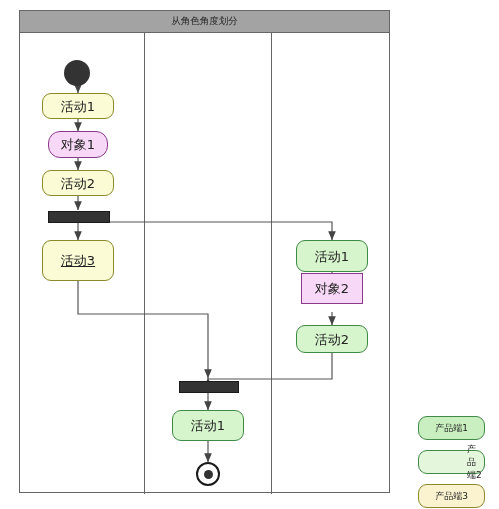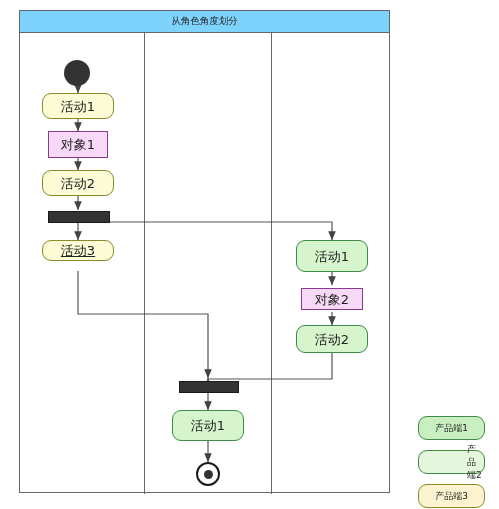--- a/index.html
+++ b/index.html
@@ -10,21 +10,21 @@
   #canvas{position:absolute;left:0;top:0;width:499px;height:509px;}
 
   
   .frame{position:absolute;box-sizing:border-box;border:1.5px solid #666666;background:#ffffff;}
   #pool{left:19px;top:10px;width:371px;height:483px;}
 
   .title-bar{
     position:absolute;left:0;top:0;width:100%;height:22px;
     box-sizing:border-box;border-bottom:1.5px solid #666666;
     display:flex;align-items:center;justify-content:center;
-    font-size:9.5px;color:#222;background:#7dd3fc;
+    font-size:9.5px;color:#222;background:#a3a3a3;
   }
   .lane-head{
     position:absolute;top:22px;height:22px;box-sizing:border-box;
     border-bottom:1.5px solid #666666;
     display:flex;align-items:center;justify-content:center;
     font-size:10.5px;color:#222;background:#fff;
   }
   .lane-div{position:absolute;top:22px;width:0;border-left:1.5px solid #666666;height:461px;}
 
   
@@ -98,31 +98,31 @@
       <path d="M332,353 L332,379 L208,379 L208,378"></path>
       <path d="M208,390 L208,410"></path>
       <path d="M208,441 L208,462"></path>
     </g>
   </svg>
 
   <div class="start-node" style="left:64px;top:60px;width:26px;height:26px;"></div>
 
   <div class="node act-y" style="left:42px;top:93px;width:72px;height:26px;">活动1</div>
 
-  <div class="node obj-p" style="left:48px;top:131px;width:60px;height:27px;">对象1</div>
+  <div class="node obj-p" style="left:48px;top:131px;width:60px;height:27px;border-radius:12px;">对象1</div>
 
   <div class="node act-y" style="left:42px;top:170px;width:72px;height:26px;">活动2</div>
 
   <div class="bar" style="left:48px;top:211px;width:60px;height:10px;"></div>
 
-  <div class="node act-y" style="left:42px;top:240px;width:72px;height:21px;text-decoration:underline;">活动3</div>
+  <div class="node act-y" style="left:42px;top:240px;width:72px;height:41px;text-decoration:underline;">活动3</div>
 
   <div class="node act-g" style="left:296px;top:240px;width:72px;height:32px;">活动1</div>
 
-  <div class="node obj-p" style="left:301px;top:288px;width:62px;height:22px;">对象2</div>
+  <div class="node obj-p" style="left:301px;top:273px;width:62px;height:31px;">对象2</div>
 
   <div class="node act-g" style="left:296px;top:325px;width:72px;height:28px;">活动2</div>
 
   <div class="bar" style="left:179px;top:381px;width:58px;height:10px;"></div>
 
   <div class="node act-g" style="left:172px;top:410px;width:72px;height:31px;">活动1</div>
 
   <div class="end-node" style="left:196px;top:462px;width:24px;height:24px;"></div>
 
   <div class="legend-item lg-g1" style="left:418px;top:400px;width:67px;height:24px;">产品端1</div>

